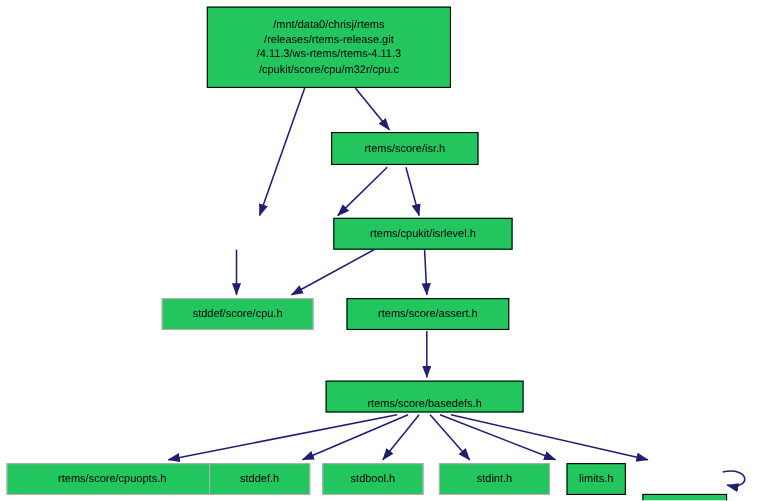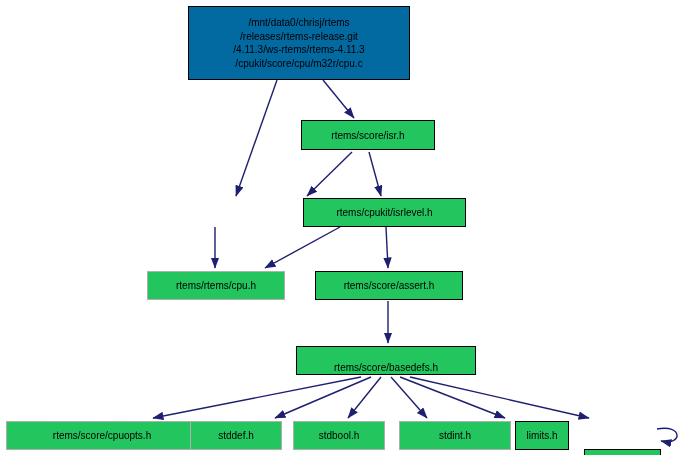--- a/index.html
+++ b/index.html
@@ -31,21 +31,21 @@
     text-align: center;
     font-size: 10px;
     line-height: 13px;
     color: #000000;
     background: #22c55e;
     border: 1px solid #000000;
     white-space: pre-line;
     z-index: 2;
   }
   .node.root {
-    background: #0369a1;
+    background: #22c55e;
     border: 1px solid #000000;
     font-size: 10px;
     line-height: 13.5px;
   }
   .node.faint {
     border: 1px solid #b0b0b0;
     color: #000000;
   }
 </style>
 </head>
@@ -103,21 +103,21 @@
   <div class="node" style="left:301px; top:120px; width:134px; height:30px;">
     <span>rtems/score/isr.h</span>
   </div>
 
 
   <div class="node" style="left:303px; top:198px; width:163px; height:29px;">
     <span>rtems/cpukit/isrlevel.h</span>
   </div>
 
   <div class="node faint" style="left:147px; top:271px; width:138px; height:29px;">
-    <span>rtems/rtems/cpu.h</span>
+    <span>stddef/score/cpu.h</span>
   </div>
 
   <div class="node" style="left:315px; top:271px; width:148px; height:29px;">
     <span>rtems/score/assert.h</span>
   </div>
 
   <div class="node" style="left:296px; top:346px; width:180px; height:29px;align-items:flex-end;">
     <span>rtems/score/basedefs.h</span>
   </div>
 
@@ -126,21 +126,21 @@
   </div>
 
   <div class="node faint" style="left:190px; top:421px; width:92px; height:29px;">
     <span>stddef.h</span>
   </div>
 
   <div class="node faint" style="left:293px; top:421px; width:92px; height:29px;">
     <span>stdbool.h</span>
   </div>
 
-  <div class="node faint" style="left:399px; top:421px; width:112px; height:29px;">
+  <div class="node faint" style="left:399px; top:421px; width:101px; height:29px;">
     <span>stdint.h</span>
   </div>
 
   <div class="node" style="left:515px; top:421px; width:54px; height:29px;align-items:center;">
     <span>limits.h</span>
   </div>
 
   <div class="node" style="left:584px; top:421px; width:77px; height:29px;margin-top:28px;">
     <span>string.h</span>
   </div>

